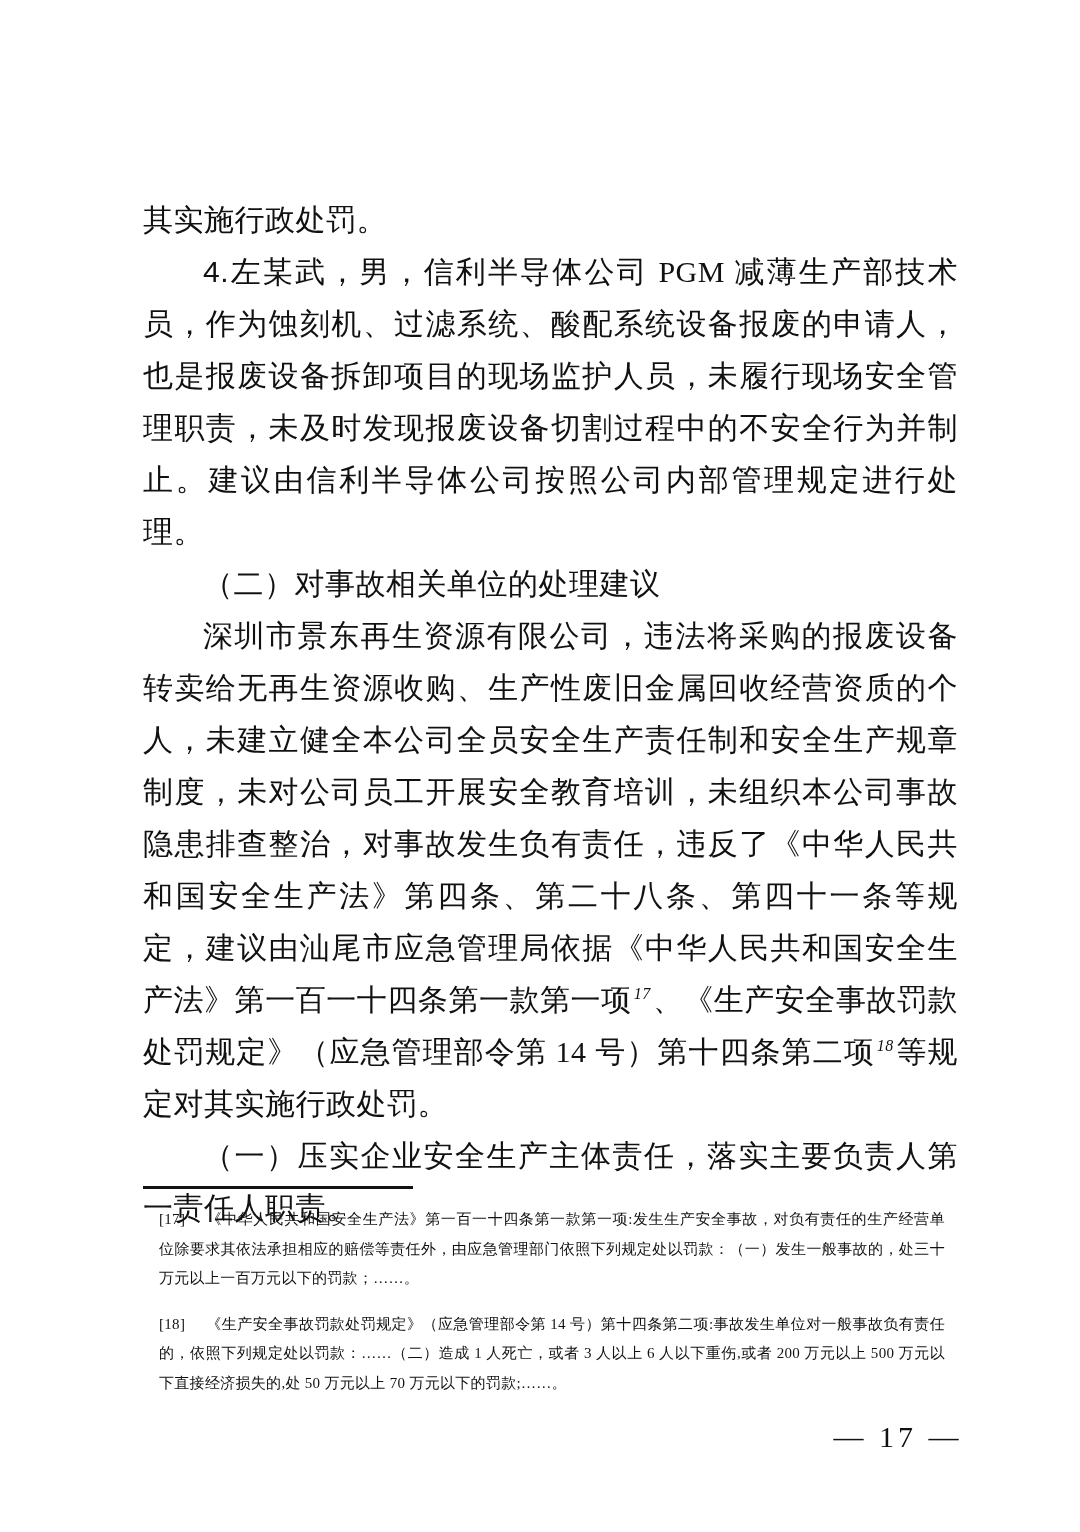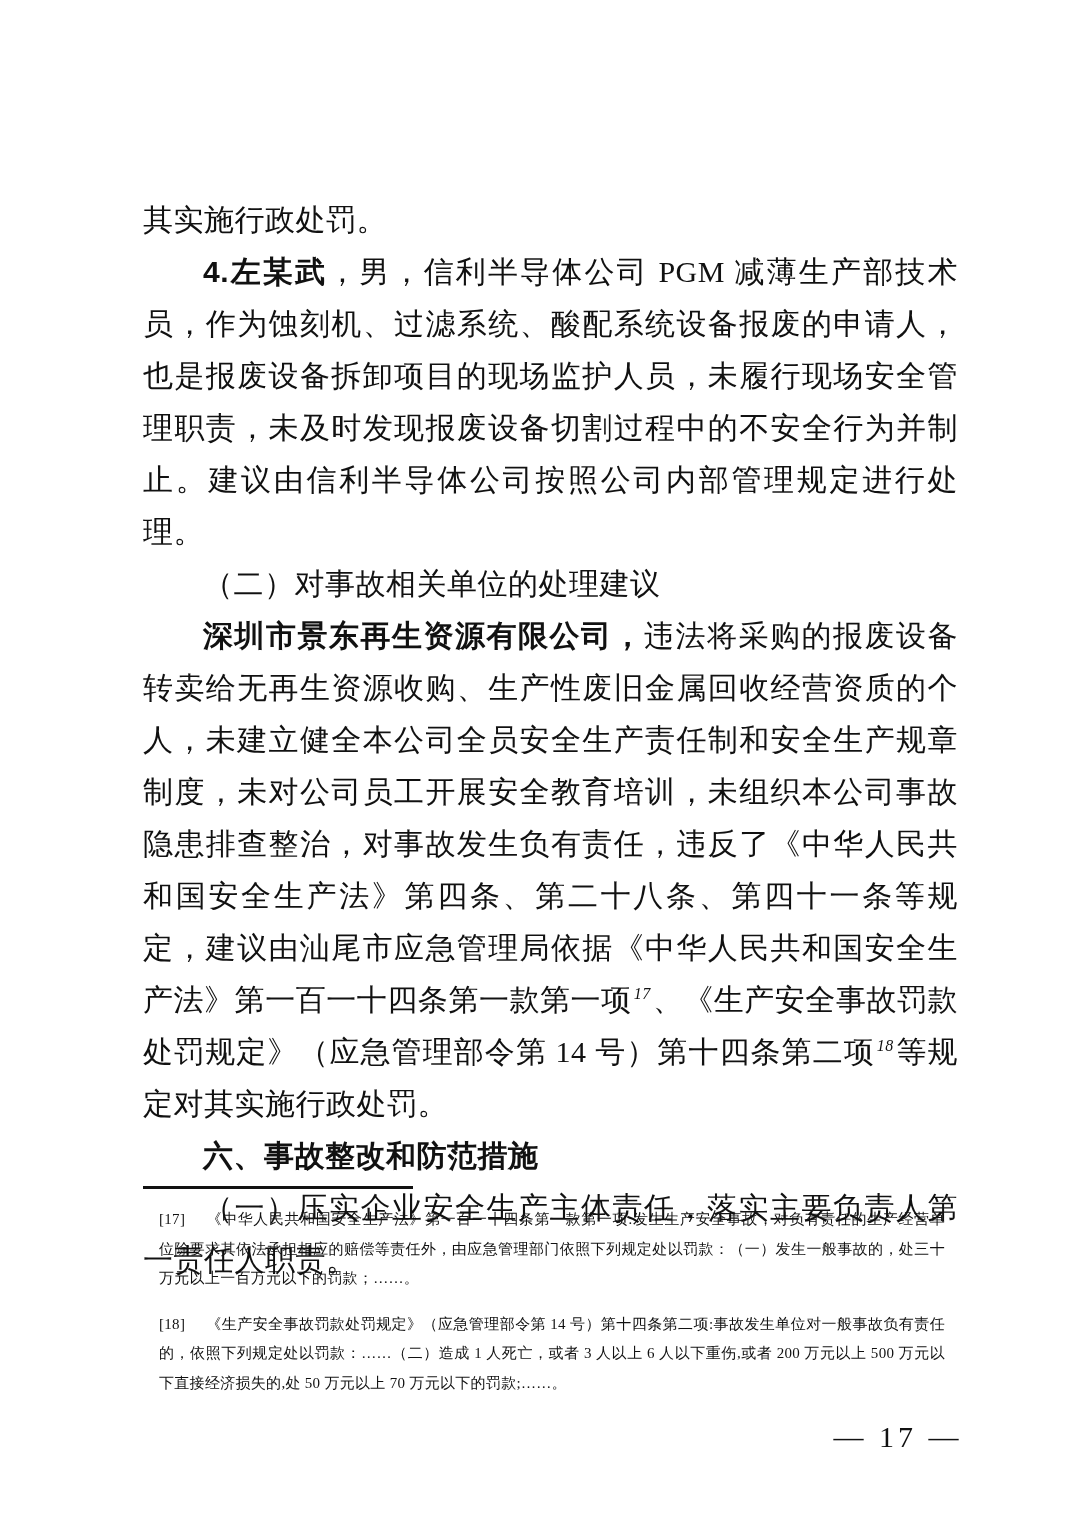--- a/index.html
+++ b/index.html
@@ -27,21 +27,21 @@
     margin: 0;
     font-size: 30px;
     line-height: 52px;
     text-align: justify;
     letter-spacing: 0.5px;
   }
   .indent {
     text-indent: 2em;
   }
   .bold-lead {
-    font-weight: bold;
+    font-weight: normal;
     font-family: "Liberation Sans", "DejaVu Sans", sans-serif;
   }
   .section-heading {
     margin: 0;
     font-size: 30px;
     line-height: 52px;
     text-indent: 2em;
     font-weight: bold;
     font-family: "Liberation Sans", "DejaVu Sans", sans-serif;
     letter-spacing: 0.5px;
@@ -94,21 +94,20 @@
   <div class="content">
 
     <p>其实施行政处罚。</p>
 
     <p class="indent"><span class="bold-lead">4.左某武</span><span>，男，信利半导体公司 PGM 减薄生产部技术员，作为蚀刻机、过滤系统、酸配系统设备报废的申请人，也是报废设备拆卸项目的现场监护人员，未履行现场安全管理职责，未及时发现报废设备切割过程中的不安全行为并制止。建议由信利半导体公司按照公司内部管理规定进行处理。</span></p>
 
     <p class="indent">（二）对事故相关单位的处理建议</p>
 
     <p class="indent"><span class="bold-lead">深圳市景东再生资源有限公司，</span><span>违法将采购的报废设备转卖给无再生资源收购、生产性废旧金属回收经营资质的个人，未建立健全本公司全员安全生产责任制和安全生产规章制度，未对公司员工开展安全教育培训，未组织本公司事故隐患排查整治，对事故发生负有责任，违反了《中华人民共和国安全生产法》第四条、第二十八条、第四十一条等规定，建议由汕尾市应急管理局依据《中华人民共和国安全生产法》第一百一十四条第一款第一项</span><sup class="fn-ref">17</sup><span>、《生产安全事故罚款处罚规定》（应急管理部令第 14 号）第十四条第二项</span><sup class="fn-ref">18</sup><span>等规定对其实施行政处罚。</span></p>
 
-    <p class="section-heading">六、事故整改和防范措施</p>
 
     <p class="indent">（一）压实企业安全生产主体责任，落实主要负责人第一责任人职责。</p>
 
   </div>
 
   <div class="footnote-block">
     <div class="footnote-separator"></div>
 
     <p class="footnote"><span class="fn-marker">[17]</span><span>《中华人民共和国安全生产法》第一百一十四条第一款第一项:发生生产安全事故，对负有责任的生产经营单位除要求其依法承担相应的赔偿等责任外，由应急管理部门依照下列规定处以罚款：（一）发生一般事故的，处三十万元以上一百万元以下的罚款；……。</span></p>
 

